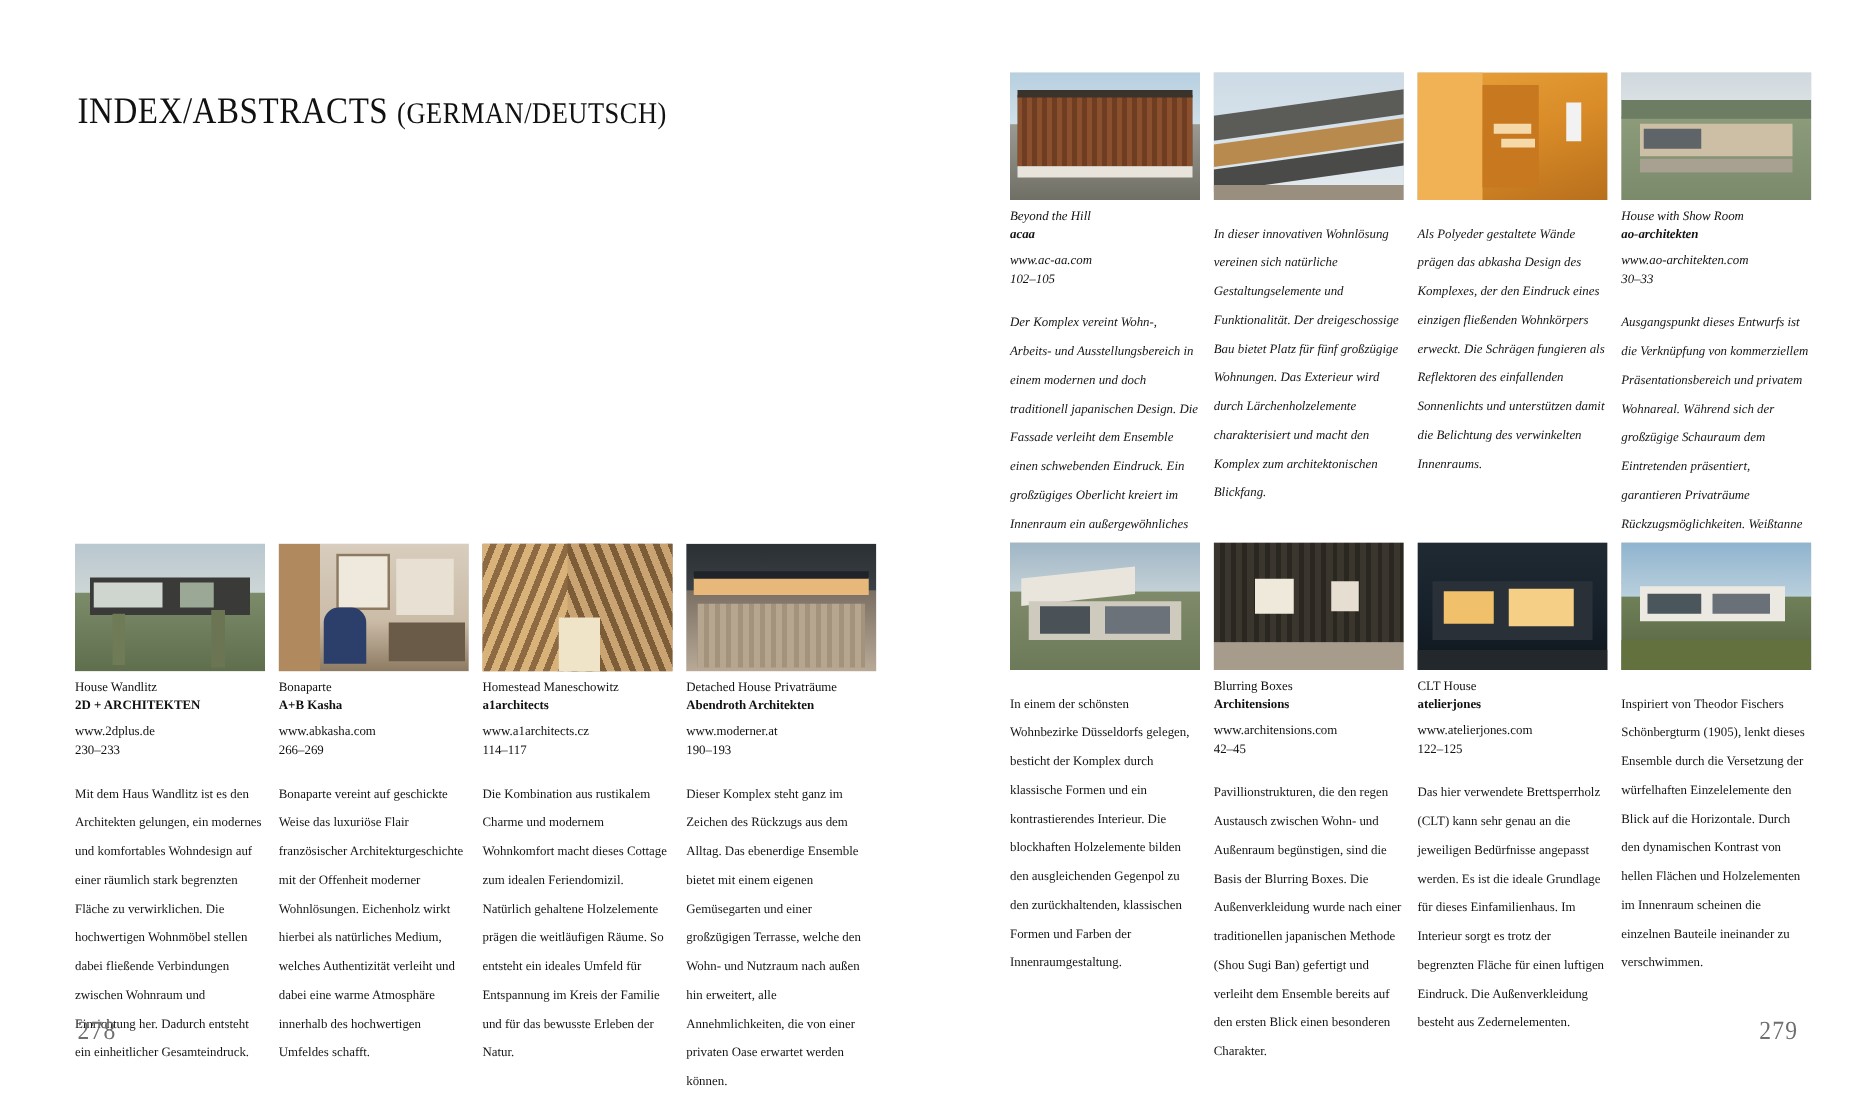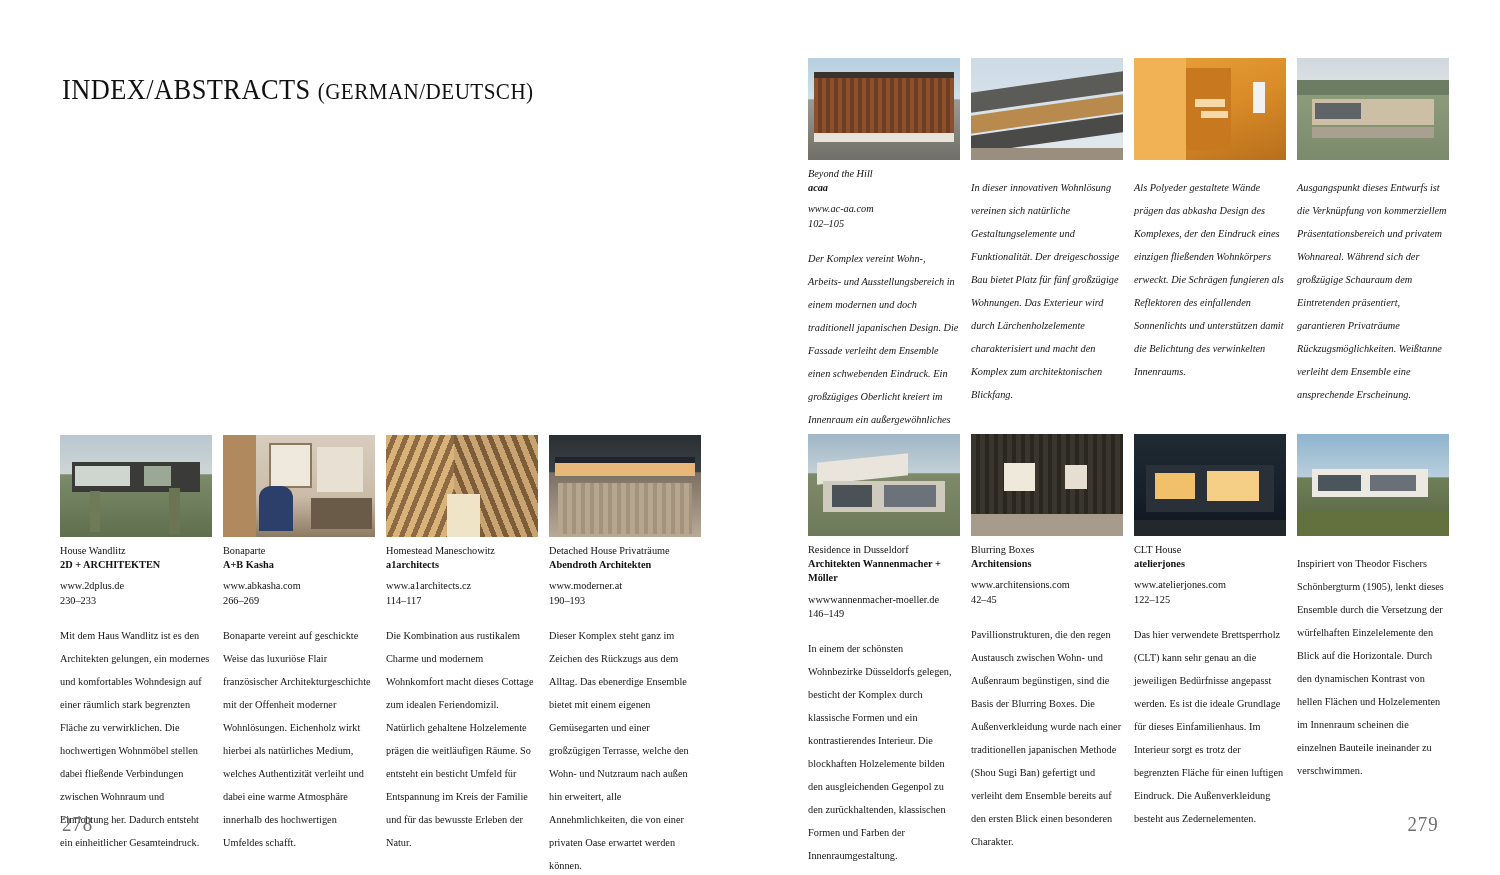--- a/index.html
+++ b/index.html
@@ -162,21 +162,21 @@
             <div class="band" style="right:-5%;top:-10%;width:60%;height:120%;background:repeating-linear-gradient(68deg,#c9a371 0 6px,#7d5c38 6px 11px);"></div>
             <div class="band" style="left:40%;top:58%;width:22%;height:42%;background:#efe3c8;"></div>
           </div>
         </div>
         <div class="meta">
           <span class="project">Homestead Maneschowitz</span>
           <span class="studio">a1architects</span>
           <span class="url">www.a1architects.cz</span>
           <span class="pages">114–117</span>
         </div>
-        <div class="abstract">Die Kombination aus rustikalem Charme und modernem Wohnkomfort macht dieses Cottage zum idealen Feriendomizil. Natürlich gehaltene Holzelemente prägen die weitläufigen Räume. So entsteht ein besticht Umfeld für Entspannung im Kreis der Familie und für das bewusste Erleben der Natur.</div>
+        <div class="abstract">Die Kombination aus rustikalem Charme und modernem Wohnkomfort macht dieses Cottage zum idealen Feriendomizil. Natürlich gehaltene Holzelemente prägen die weitläufigen Räume. So entsteht ein ideales Umfeld für Entspannung im Kreis der Familie und für das bewusste Erleben der Natur.</div>
       </div>
 
       <div class="entry">
         <div class="thumb">
           <div class="ph" style="background:linear-gradient(#2a2f33 0%,#3a4045 36%,#7a6f63 37%,#b9aa97 100%);">
             <div class="band" style="left:4%;top:26%;width:92%;height:14%;background:#e8b77a;"></div>
             <div class="band" style="left:4%;top:22%;width:92%;height:5%;background:#20242a;"></div>
             <div class="band" style="left:6%;top:47%;width:88%;height:50%;background:repeating-linear-gradient(90deg,#b7a68f 0 5px,#a3927c 5px 9px);"></div>
           </div>
         </div>
@@ -242,42 +242,42 @@
 
       <div class="entry">
         <div class="thumb">
           <div class="ph" style="background:linear-gradient(#cfd8de 0%,#e0e5e6 34%,#8c9b7a 35%,#7b8a6b 100%);">
             <div class="band" style="left:0;top:22%;width:100%;height:14%;background:#6d7d63;"></div>
             <div class="band" style="left:10%;top:40%;width:80%;height:26%;background:#cdbfa6;"></div>
             <div class="band" style="left:12%;top:44%;width:30%;height:16%;background:#5e6468;"></div>
             <div class="band" style="left:10%;top:68%;width:80%;height:10%;background:#a8a090;"></div>
           </div>
         </div>
+        <div class="meta">
+          <span class="project">House with Show Room</span>
+          <span class="studio">ao-architekten</span>
+          <span class="url">www.ao-architekten.com</span>
+          <span class="pages">30–33</span>
+        </div>
         <div class="abstract">Ausgangspunkt dieses Entwurfs ist die Verknüpfung von kommerziellem Präsentationsbereich und privatem Wohnareal. Während sich der großzügige Schauraum dem Eintretenden präsentiert, garantieren Privaträume Rückzugsmöglichkeiten. Weißtanne verleiht dem Ensemble eine ansprechende Erscheinung.</div>
       </div>
 
     </div>
 
     <div class="grid grid-right-lower" style="left:58px;">
 
       <div class="entry">
         <div class="thumb">
           <div class="ph" style="background:linear-gradient(#9fb6c6 0%,#c3d0d6 38%,#7e8a6a 39%,#6d7a59 100%);">
             <div class="band" style="left:6%;top:24%;width:60%;height:22%;background:#e9e5dc;transform:skewY(-6deg);"></div>
             <div class="band" style="left:10%;top:46%;width:80%;height:30%;background:#cfcabe;"></div>
             <div class="band" style="left:16%;top:50%;width:26%;height:22%;background:#4a5258;"></div>
             <div class="band" style="left:50%;top:50%;width:34%;height:22%;background:#6b727a;"></div>
           </div>
         </div>
-        <div class="meta">
-          <span class="project">Residence in Dusseldorf</span>
-          <span class="studio">Architekten Wannenmacher + Möller</span>
-          <span class="url">wwwwannenmacher-moeller.de</span>
-          <span class="pages">146–149</span>
-        </div>
         <div class="abstract">In einem der schönsten Wohnbezirke Düsseldorfs gelegen, besticht der Komplex durch klassische Formen und ein kontrastierendes Interieur. Die blockhaften Holzelemente bilden den ausgleichenden Gegenpol zu den zurückhaltenden, klassischen Formen und Farben der Innenraumgestaltung.</div>
       </div>
 
       <div class="entry">
         <div class="thumb">
           <div class="ph" style="background:linear-gradient(#4b463f 0%,#3b372f 60%,#8d8madd 100%);">
             <div class="band" style="left:0;top:0;width:100%;height:78%;background:repeating-linear-gradient(90deg,#3a352d 0 5px,#2a2620 5px 9px);"></div>
             <div class="band" style="left:22%;top:28%;width:20%;height:28%;background:#efe9dc;"></div>
             <div class="band" style="left:62%;top:30%;width:14%;height:24%;background:#e6dfd1;"></div>
             <div class="band" style="left:0;bottom:0;width:100%;height:22%;background:#a79c8c;"></div>

